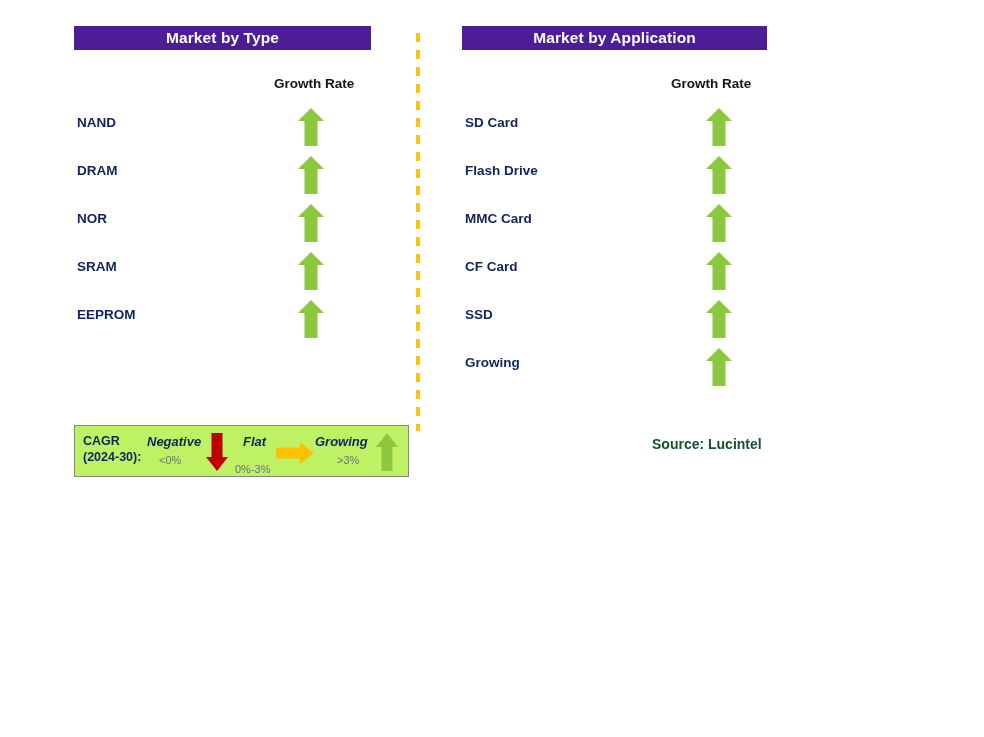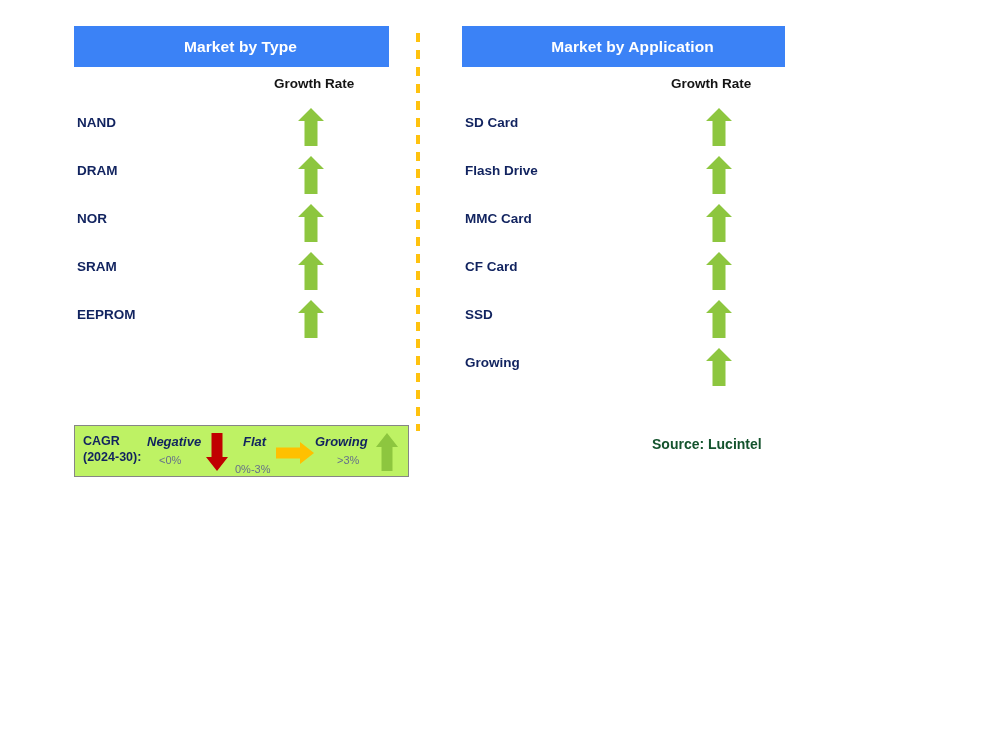--- a/index.html
+++ b/index.html
@@ -20,30 +20,29 @@
     top: 0;
   }
   .panel-left  { left: 74px;  width: 297px; }
   .panel-right { left: 462px; width: 305px; }
 
   .panel-header {
     position: absolute;
     top: 26px;
     left: 0;
     width: 100%;
-    height: 41px;
-    background: #3b82f6;
+    height: 24px;
+    background: #4c1d95;
     color: #ffffff;
     font-size: 15.5px;
     font-weight: bold;
     display: flex;
     align-items: center;
     justify-content: center;
     letter-spacing: 0.1px;
-    padding-left: 18px;
   }
 
   .growth-rate-label {
     position: absolute;
     top: 76px;
     font-size: 13.5px;
     font-weight: bold;
     color: #141414;
     white-space: nowrap;
   }

